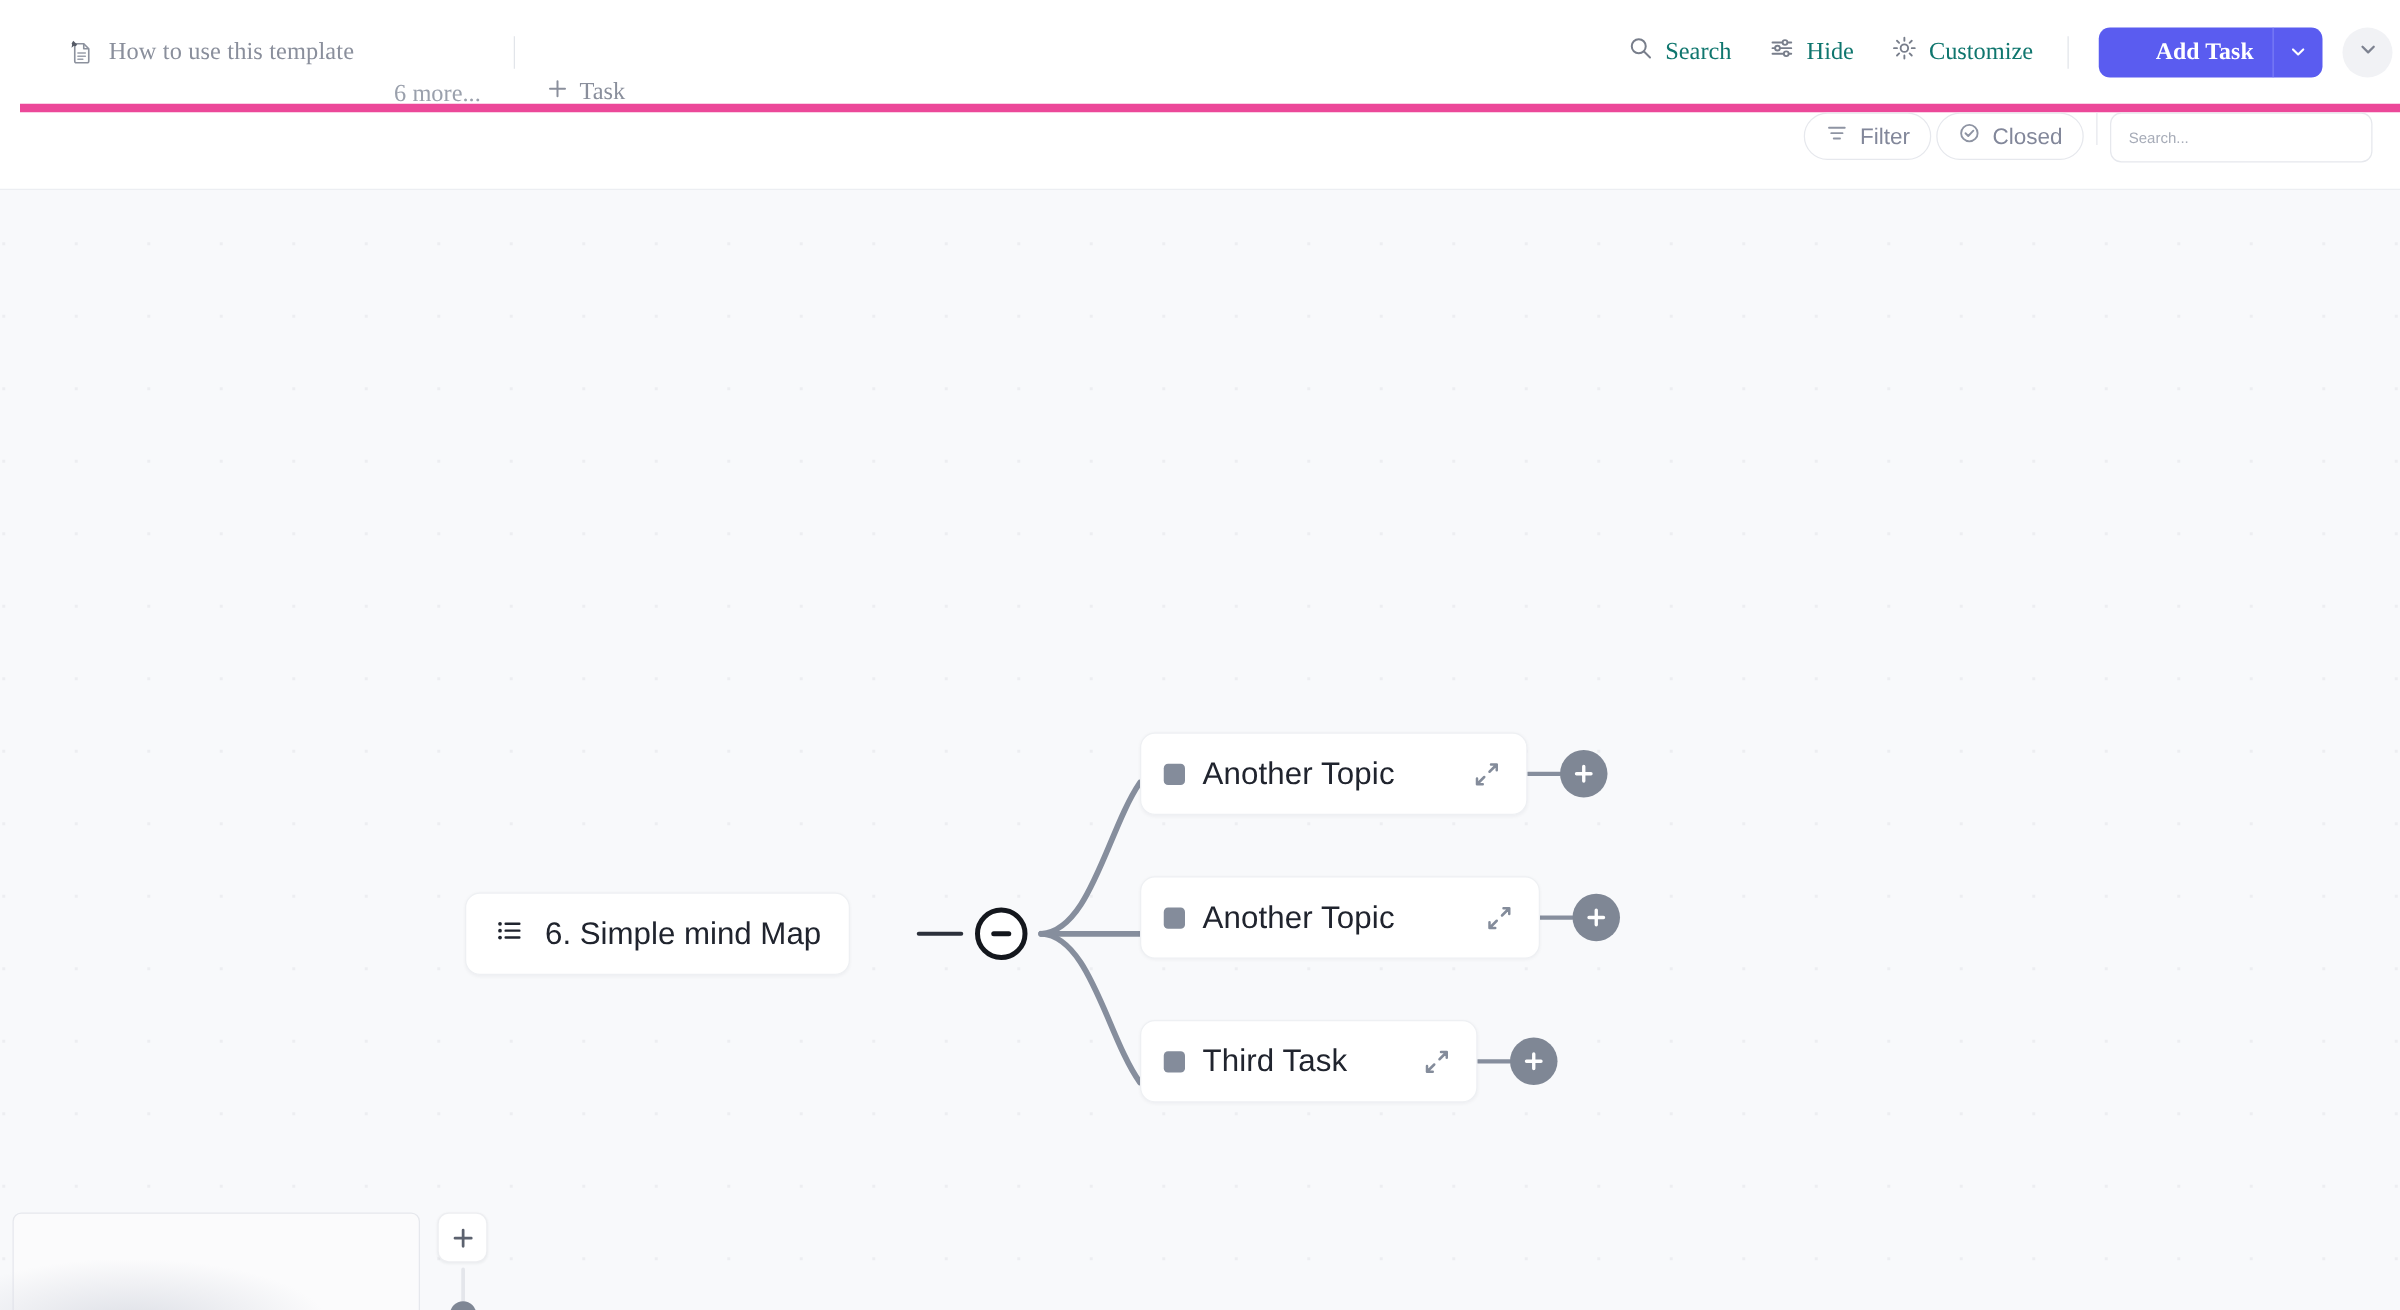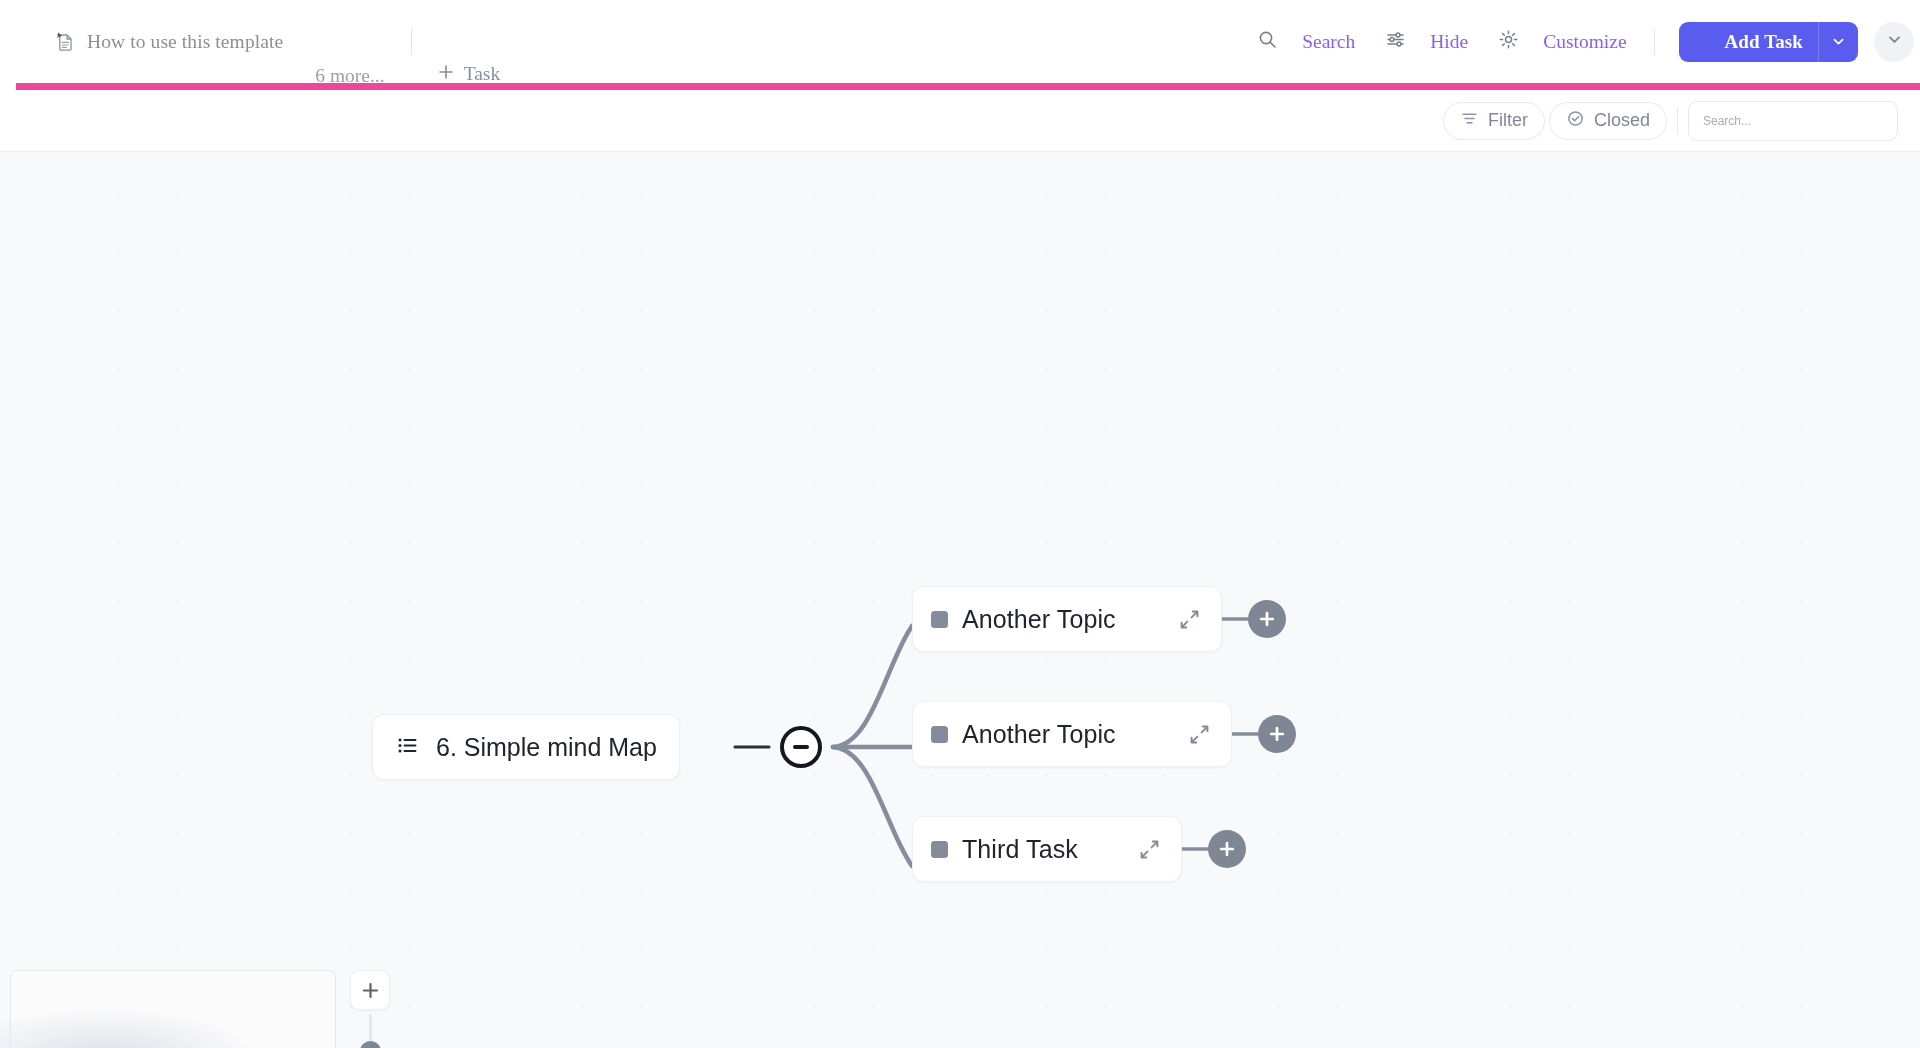--- a/index.html
+++ b/index.html
@@ -32,43 +32,43 @@
             display:flex; align-items:center; justify-content:center; }
   .moretab{ font-size:19.5px; color:#9aa0ac; padding:0 16px; cursor:pointer; white-space:nowrap;}
   .vsep{ width:1px; height:26px; background:#e2e5ea; margin:0 10px; align-self:center;}
   .addview{
     display:flex; align-items:center; gap:8px; padding:0 14px;
     font-size:19.5px; color:#8a8f9c; cursor:pointer; white-space:nowrap;
   }
 
   .rightacts{ margin-left:auto; display:flex; align-items:center; gap:4px; padding-right:22px;}
   .act{
-    display:flex; align-items:center; gap:24px; padding:9px 13px;
-    font-size:19.5px; color:#8b5cf6; border-radius:8px; cursor:pointer; white-space:nowrap;
+    display:flex; align-items:center; gap:9px; padding:9px 13px;
+    font-size:19.5px; color:#0f766e; border-radius:8px; cursor:pointer; white-space:nowrap;
   }
   .addtask{
     display:flex; align-items:stretch; background:#5a5cf0; border-radius:9px;
     overflow:hidden; margin-left:10px; cursor:pointer; height:40px;padding-left:31px;
   }
   .addtask .main{
     display:flex; align-items:center; padding:0 15px; color:#fff;
     font-size:19px; font-weight:700; letter-spacing:.1px;
   }
   .addtask .divd{ width:1px; background:#7b7df5; }
   .addtask .caret{ display:flex; align-items:center; padding:0 11px; color:#fff; }
   .roundbtn{
     width:40px; height:40px; border-radius:50%; background:#f1f2f5;
     display:flex; align-items:center; justify-content:center; margin-left:12px; cursor:pointer;
     color:#7d8290;
   }
 
   
   #filterbar{
     position:absolute; left:0; top:90px; width:1920px; height:62px;
-    background:#ffffff; display:flex; align-items:center; justify-content:flex-end;
+    background:#ffffff; display:flex; justify-content:flex-end;
     padding-right:22px; gap:4px; border-bottom:1px solid #eceef2;
   }
   .pill{
     display:flex; align-items:center; gap:9px; height:38px; padding:0 16px;
     border:1px solid #e6e8ed; border-radius:19px; font-size:18px; color:#82879a;
     background:#fff; cursor:pointer; white-space:nowrap;
   }
   .fsep{ width:1px; height:26px; background:#e6e8ed; margin:0 6px; }
   .searchbox{
     width:210px; height:40px; border:1px solid #e6e8ed; border-radius:9px;

